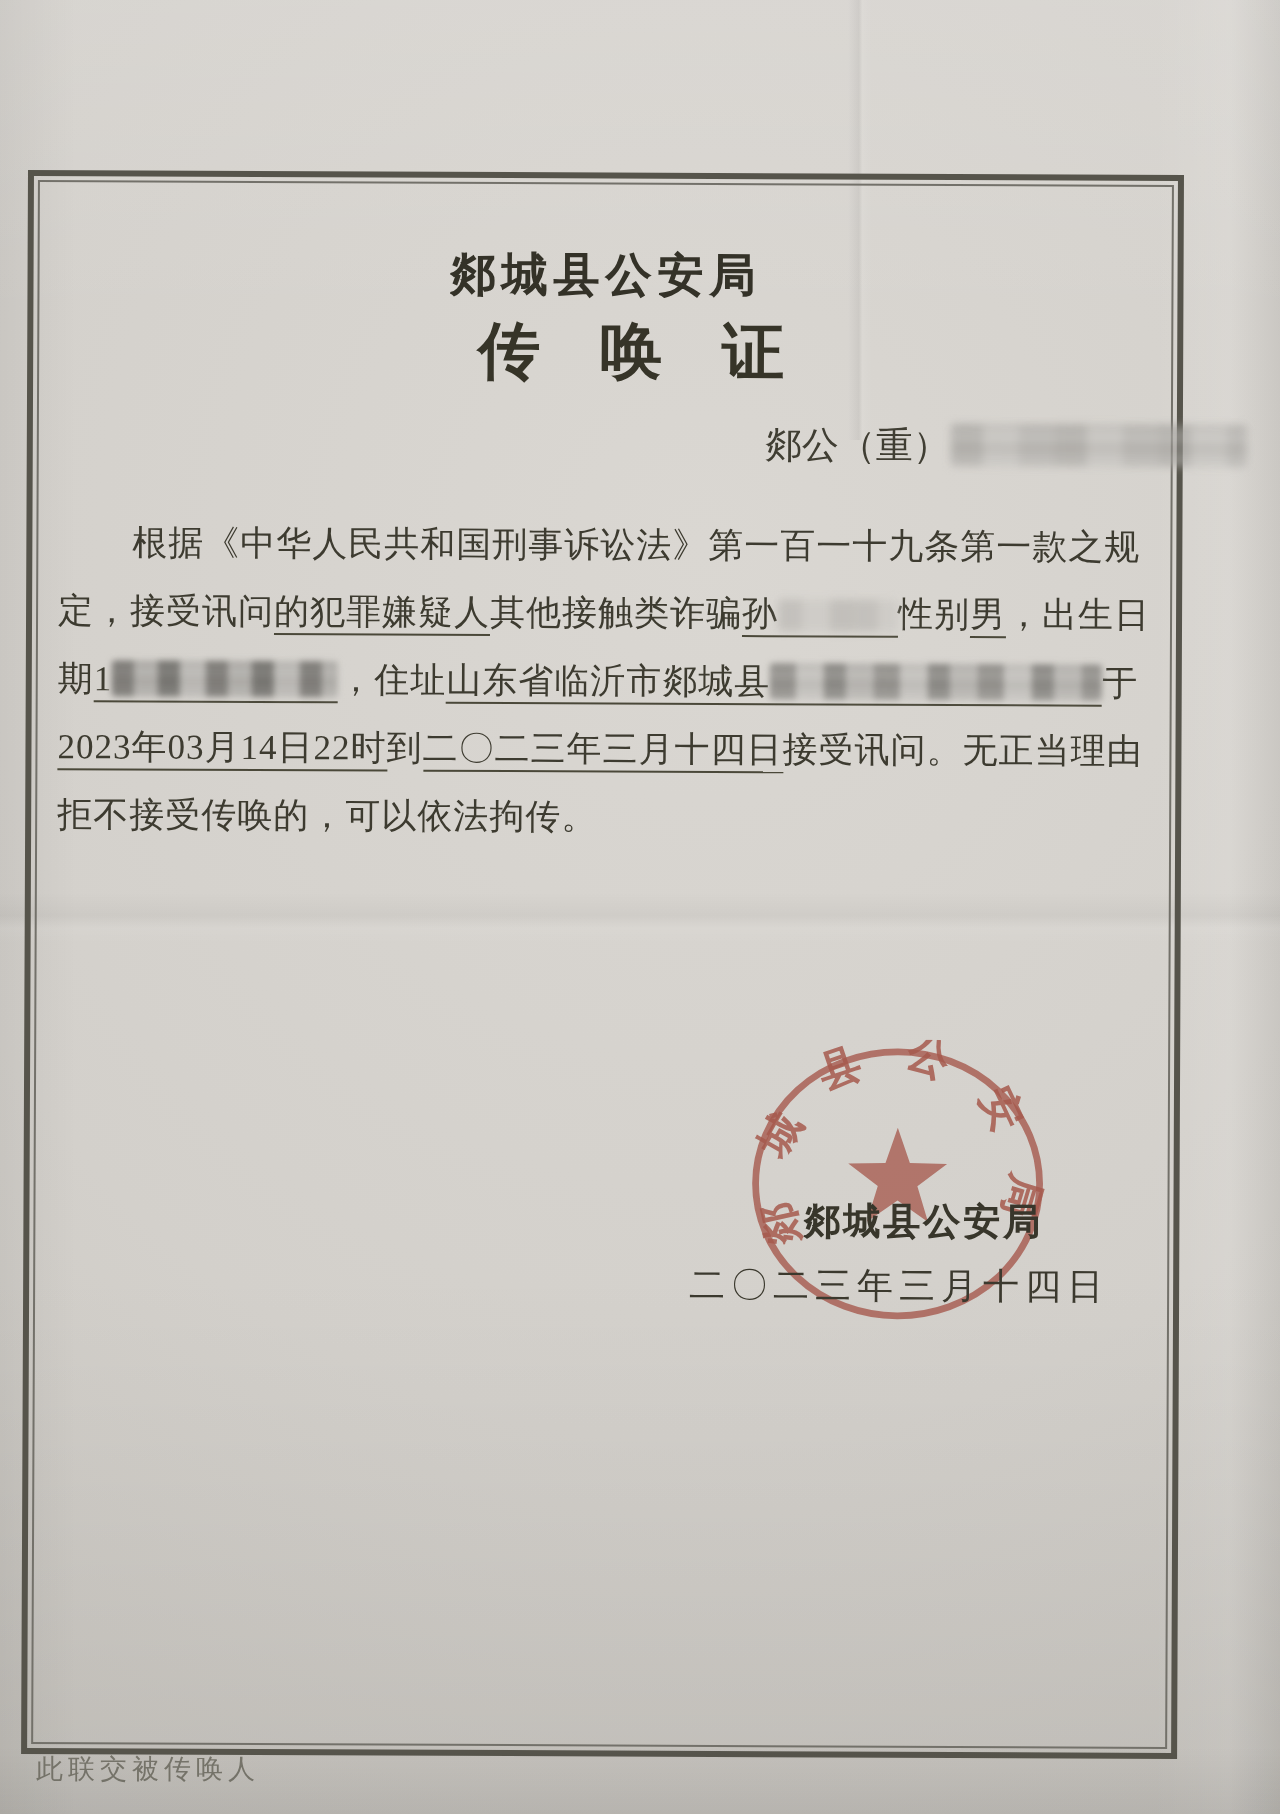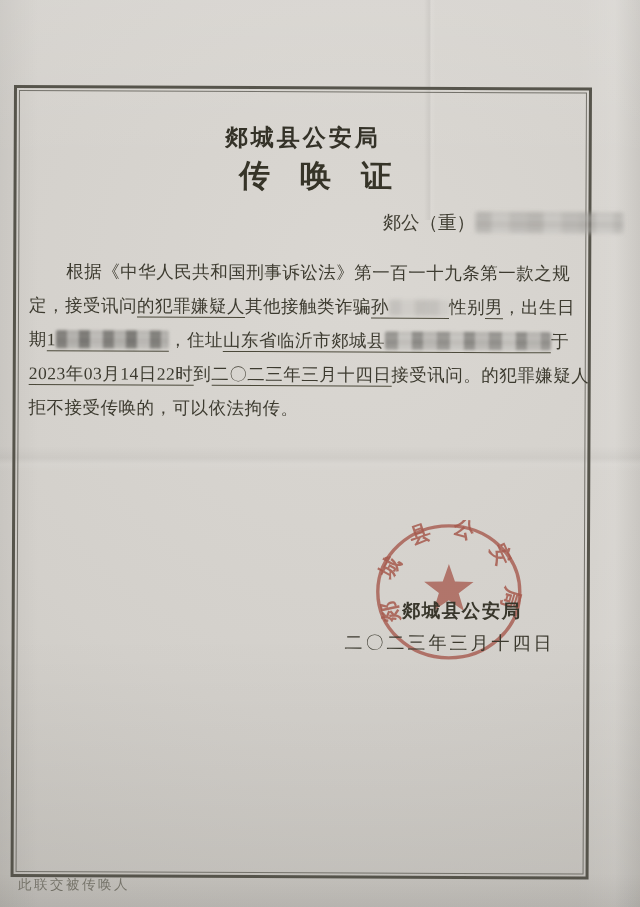--- a/index.html
+++ b/index.html
@@ -119,21 +119,21 @@
       <span class="redact redact-docno"></span>
     </div>
 
     <div class="body-text">
       <div class="bline"><span class="ind"></span><span>根据《中华人民共和国刑事诉讼法》第一百一十九条第一款之规</span></div>
 
       <div class="bline"><span>定，接受讯问</span><span class="u">的犯罪嫌疑人</span><span>其他接触类诈骗</span><span class="u"><span>孙</span><span class="redact redact-name"></span></span><span>性别</span><span class="u">男</span><span>，出生日</span></div>
 
       <div class="bline"><span>期</span><span class="u"><span>1</span><span class="redact redact-birth"></span></span><span>，住址</span><span class="u"><span>山东省临沂市郯城县</span><span class="redact redact-addr"></span></span><span>于</span></div>
 
-      <div class="bline"><span class="u">2023年03月14日22时</span><span>到</span><span class="u">二〇二三年三月十四日</span><span>接受讯问。的犯罪嫌疑人</span></div>
+      <div class="bline"><span class="u">2023年03月14日22时</span><span>到</span><span class="u">二〇二三年三月十四日</span><span>接受讯问。无正当理由</span></div>
 
       <div class="bline"><span>拒不接受传唤的，可以依法拘传。</span></div>
     </div>
 
     <svg class="seal-svg" viewBox="0 0 150 150">
       <defs>
         <path id="arcpath" d="M 32,104 A 55,55 0 1 1 118,104" fill="none"></path>
       </defs>
       <ellipse cx="75" cy="72" rx="71" ry="66" fill="none" stroke="#a04a3d" stroke-width="3.4" opacity=".8"></ellipse>
       <polygon opacity=".78" fill="#a04a3d" points="75,44 81.1,61.6 99.7,62 84.9,73.2 90.3,91 75,80.4 59.7,91 65.1,73.2 50.3,62 68.9,61.6"></polygon>

